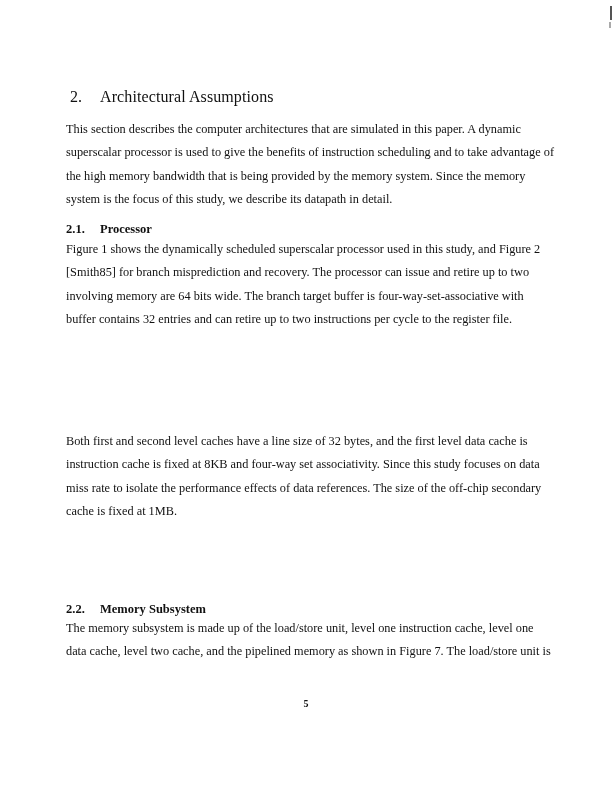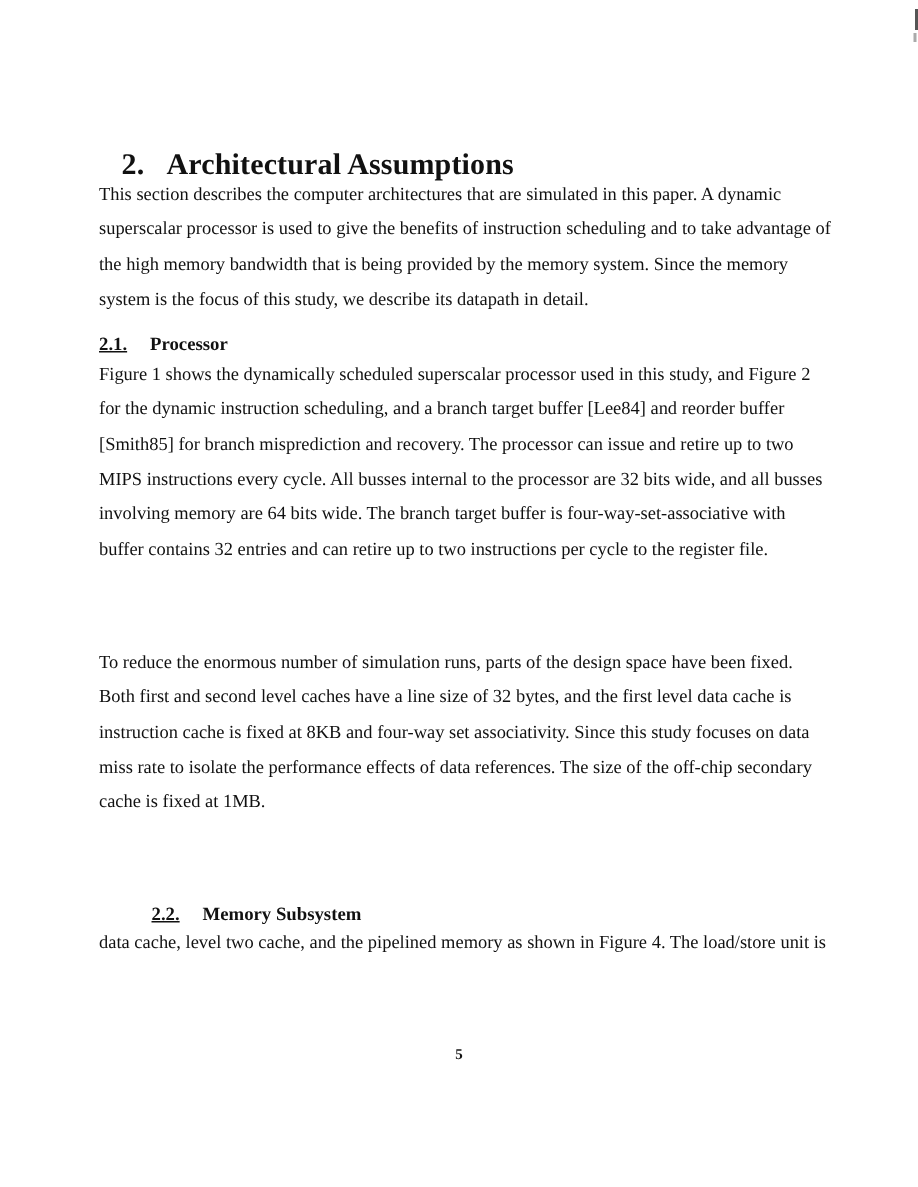--- a/index.html
+++ b/index.html
@@ -33,42 +33,41 @@
       right: 1px;
       top: 22px;
       width: 2px;
       height: 6px;
       background: #aaa;
     }
     .section-title {
       position: absolute;
       left: 66px;
       top: 84px;
-      margin: 15px;
-      font-size: 20px;
-      font-weight: bold;
+      margin: 4px;
+      font-size: 16px;
+      font-weight: normal;
       white-space: nowrap;
       letter-spacing: 0.1px;
     }
     .section-title .num {
       display: inline-block;
       width: 30px;
     }
     .subsection-title {
       position: absolute;
       left: 66px;
       margin: 0;
       font-size: 12.5px;
       font-weight: bold;
       white-space: nowrap;
     }
     .subsection-title .num {
       display: inline-block;
       width: 34px;
-      text-decoration: underline;
     }
     .para {
       position: absolute;
       left: 66px;
       width: 500px;
       margin: 0;
       font-size: 12.3px;
     }
     .line {
       display: block;
@@ -104,38 +103,36 @@
     <span class="line">the high memory bandwidth that is being provided by the memory system.  Since the memory</span>
     <span class="line">system is the focus of this study, we describe its datapath in detail.</span>
   </p>
 
   <h2 class="subsection-title" style="top:222px;">
     <span class="num">2.1.</span><span>Processor</span>
   </h2>
 
   <p class="para" style="top:238px;">
     <span class="line">Figure 1 shows the dynamically scheduled superscalar processor used in this study, and Figure 2</span>
-    <span class="line">for the dynamic instruction scheduling, and a branch target buffer [Lee84] and reorder buffer</span>
     <span class="line">[Smith85] for branch misprediction and recovery.  The processor can issue and retire up to two</span>
-    <span class="line">MIPS instructions every cycle.  All busses internal to the processor are 32 bits wide, and all busses</span>
     <span class="line">involving memory are 64 bits wide.  The branch target buffer is four-way-set-associative with</span>
     <span class="line">buffer contains 32 entries and can retire up to two instructions per cycle to the register file.</span>
   </p>
 
   <p class="para" style="top:430px;">
-    <span class="line">To reduce the enormous number of simulation runs, parts of the design space have been fixed.</span>
     <span class="line">Both first and second level caches have a line size of 32 bytes, and the first level data cache is</span>
     <span class="line">instruction cache is fixed at 8KB and four-way set associativity.  Since this study focuses on data</span>
     <span class="line">miss rate to isolate the performance effects of data references.  The size of the off-chip secondary</span>
     <span class="line">cache is fixed at 1MB.</span>
   </p>
 
-  <h2 class="subsection-title" style="top:602px;margin-left:35px;">
+  <h2 class="subsection-title" style="top:602px;">
     <span class="num">2.2.</span><span>Memory  Subsystem</span>
   </h2>
 
   <p class="para" style="top:617px;">
-    <span class="line">data cache, level two cache, and the pipelined memory as shown in Figure 4.  The load/store unit is</span>
+    <span class="line">The memory subsystem is made up of the load/store unit, level one instruction cache, level one</span>
+    <span class="line">data cache, level two cache, and the pipelined memory as shown in Figure 7.  The load/store unit is</span>
   </p>
 
   <div class="page-number">5</div>
 
 </div>
 
 </body></html>

